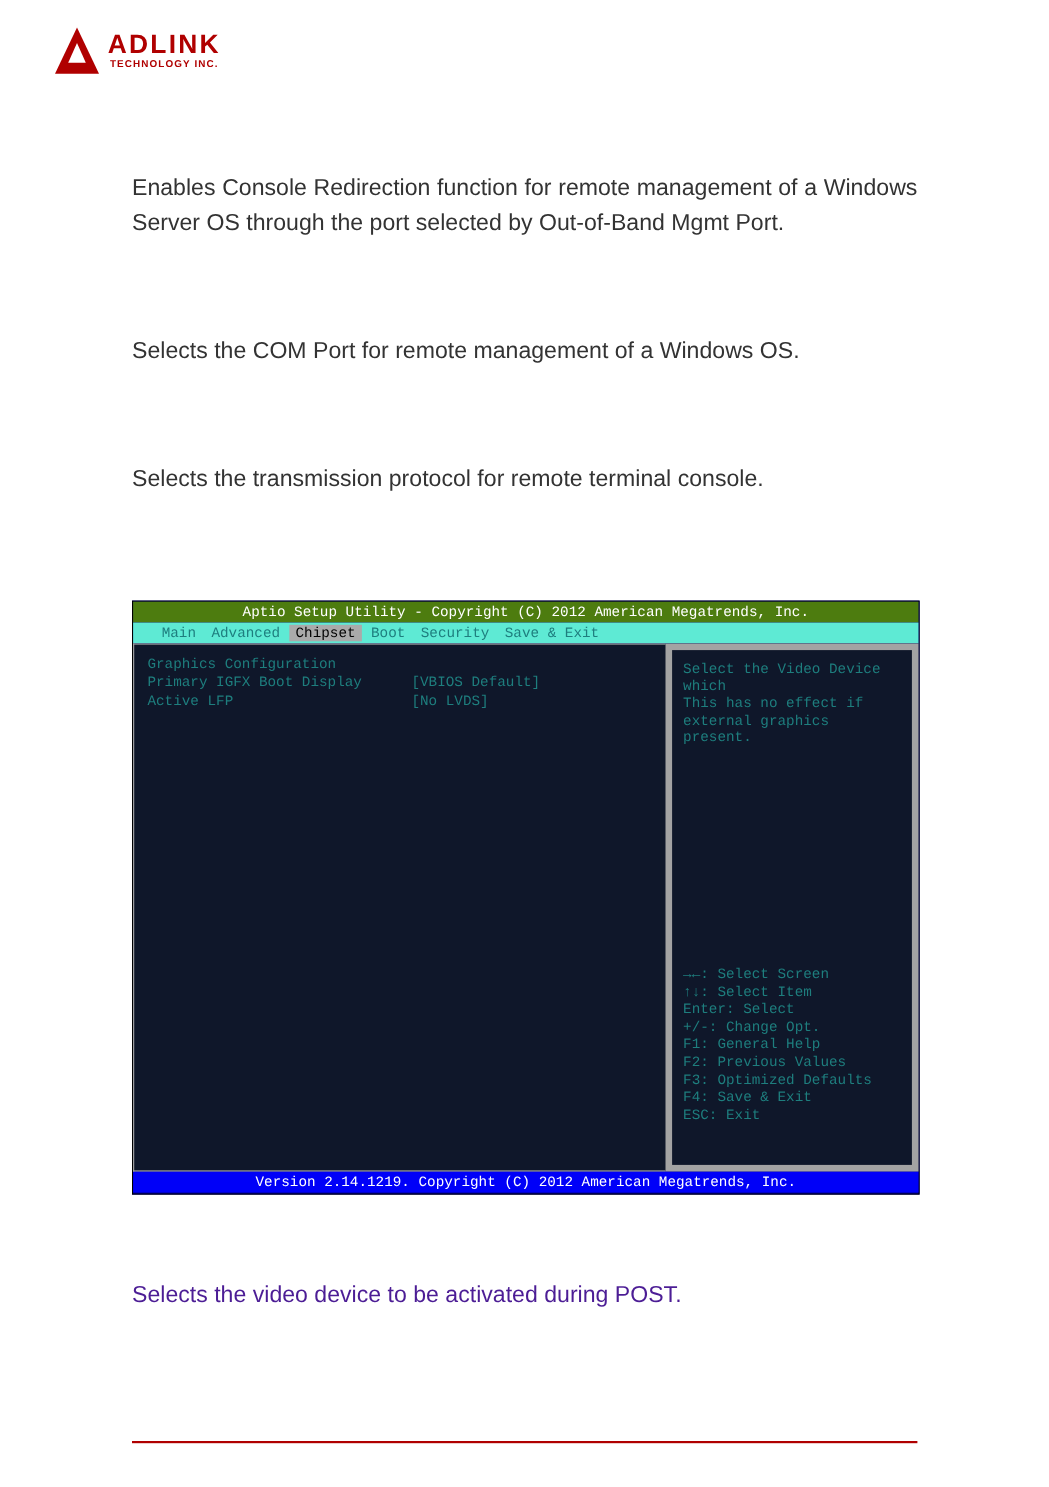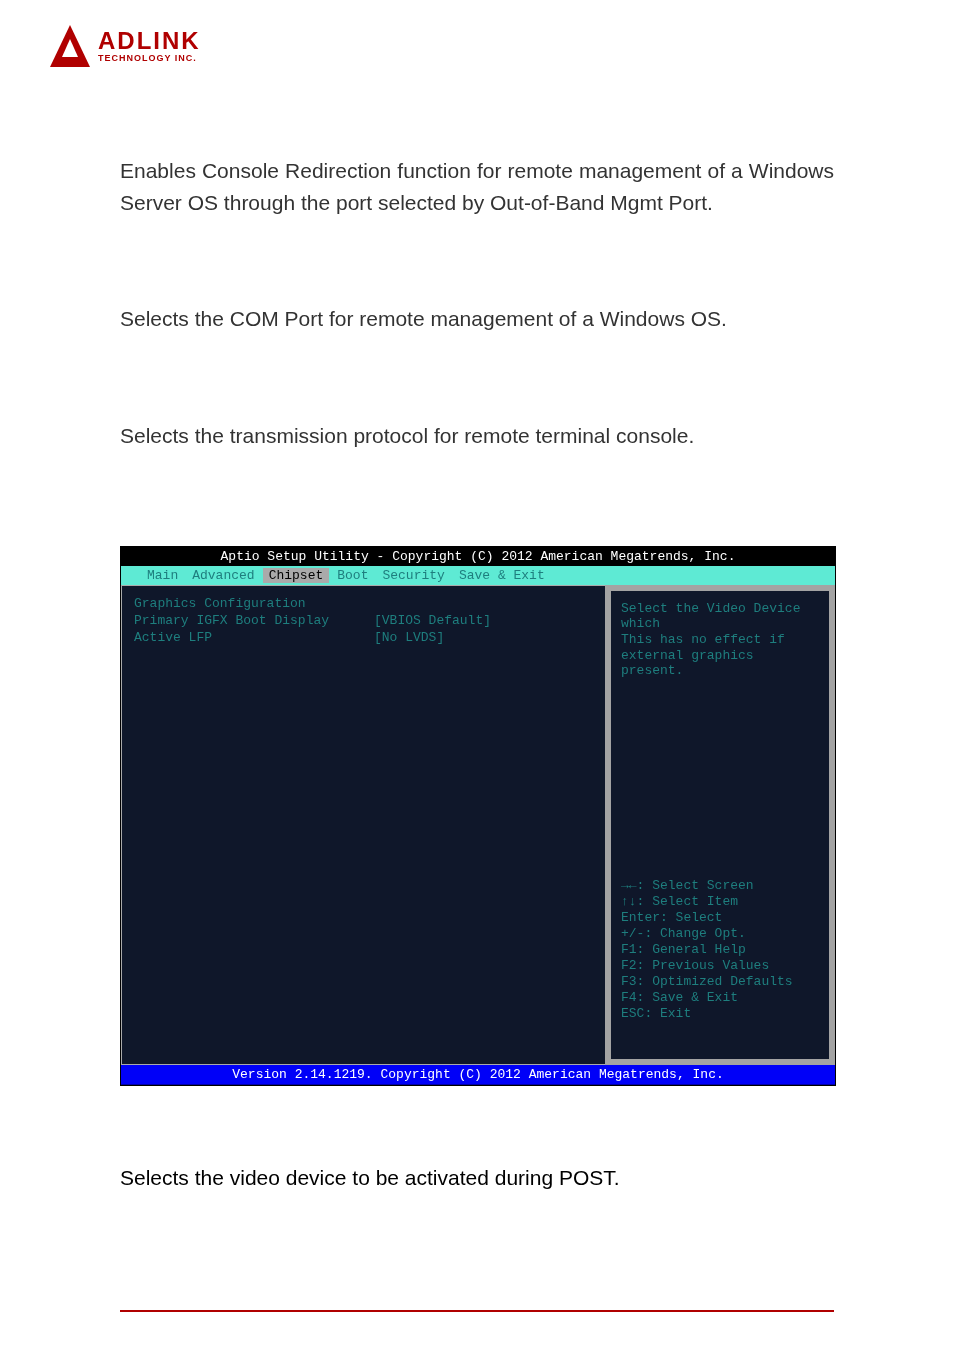--- a/index.html
+++ b/index.html
@@ -46,20 +46,21 @@
       height: 0;
       border-left: 8px solid transparent;
       border-right: 8px solid transparent;
       border-bottom: 18px solid #fff;
     }
     
     .logo-text {
       display: flex;
       flex-direction: column;
       color: #b00000;
+      text-align: center;
     }
     
     .logo-main {
       font-size: 24px;
       font-weight: bold;
       letter-spacing: 2px;
       line-height: 1;
     }
     
     .logo-sub {
@@ -91,21 +92,21 @@
       width: 716px;
       height: 540px;
       background: #0000aa;
       border: 1px solid #000;
       font-family: 'Courier New', monospace;
       font-size: 13px;
       position: relative;
     }
     
     .bios-header {
-      background: #000000;
+      background: #4d7c0f;
       color: #ffffff;
       padding: 2px 0;
       text-align: center;
       font-size: 13px;
     }
     
     .bios-tabs {
       background: #5eead4;
       padding: 2px 20px;
       display: flex;
@@ -169,21 +170,21 @@
       background: #0000f8;
       color: #ffffff;
       text-align: center;
       padding: 2px 16px;
       font-size: 13px;
     }
     
     .after-bios {
       margin-top: 80px;
       font-size: 21px;
-      color: #000000;
+      color: #4c1d95;
     }
     
     .footer-line {
       position: absolute;
       bottom: 40px;
       left: 120px;
       right: 120px;
       border-top: 2px solid #b00000;
     }
   </style>

